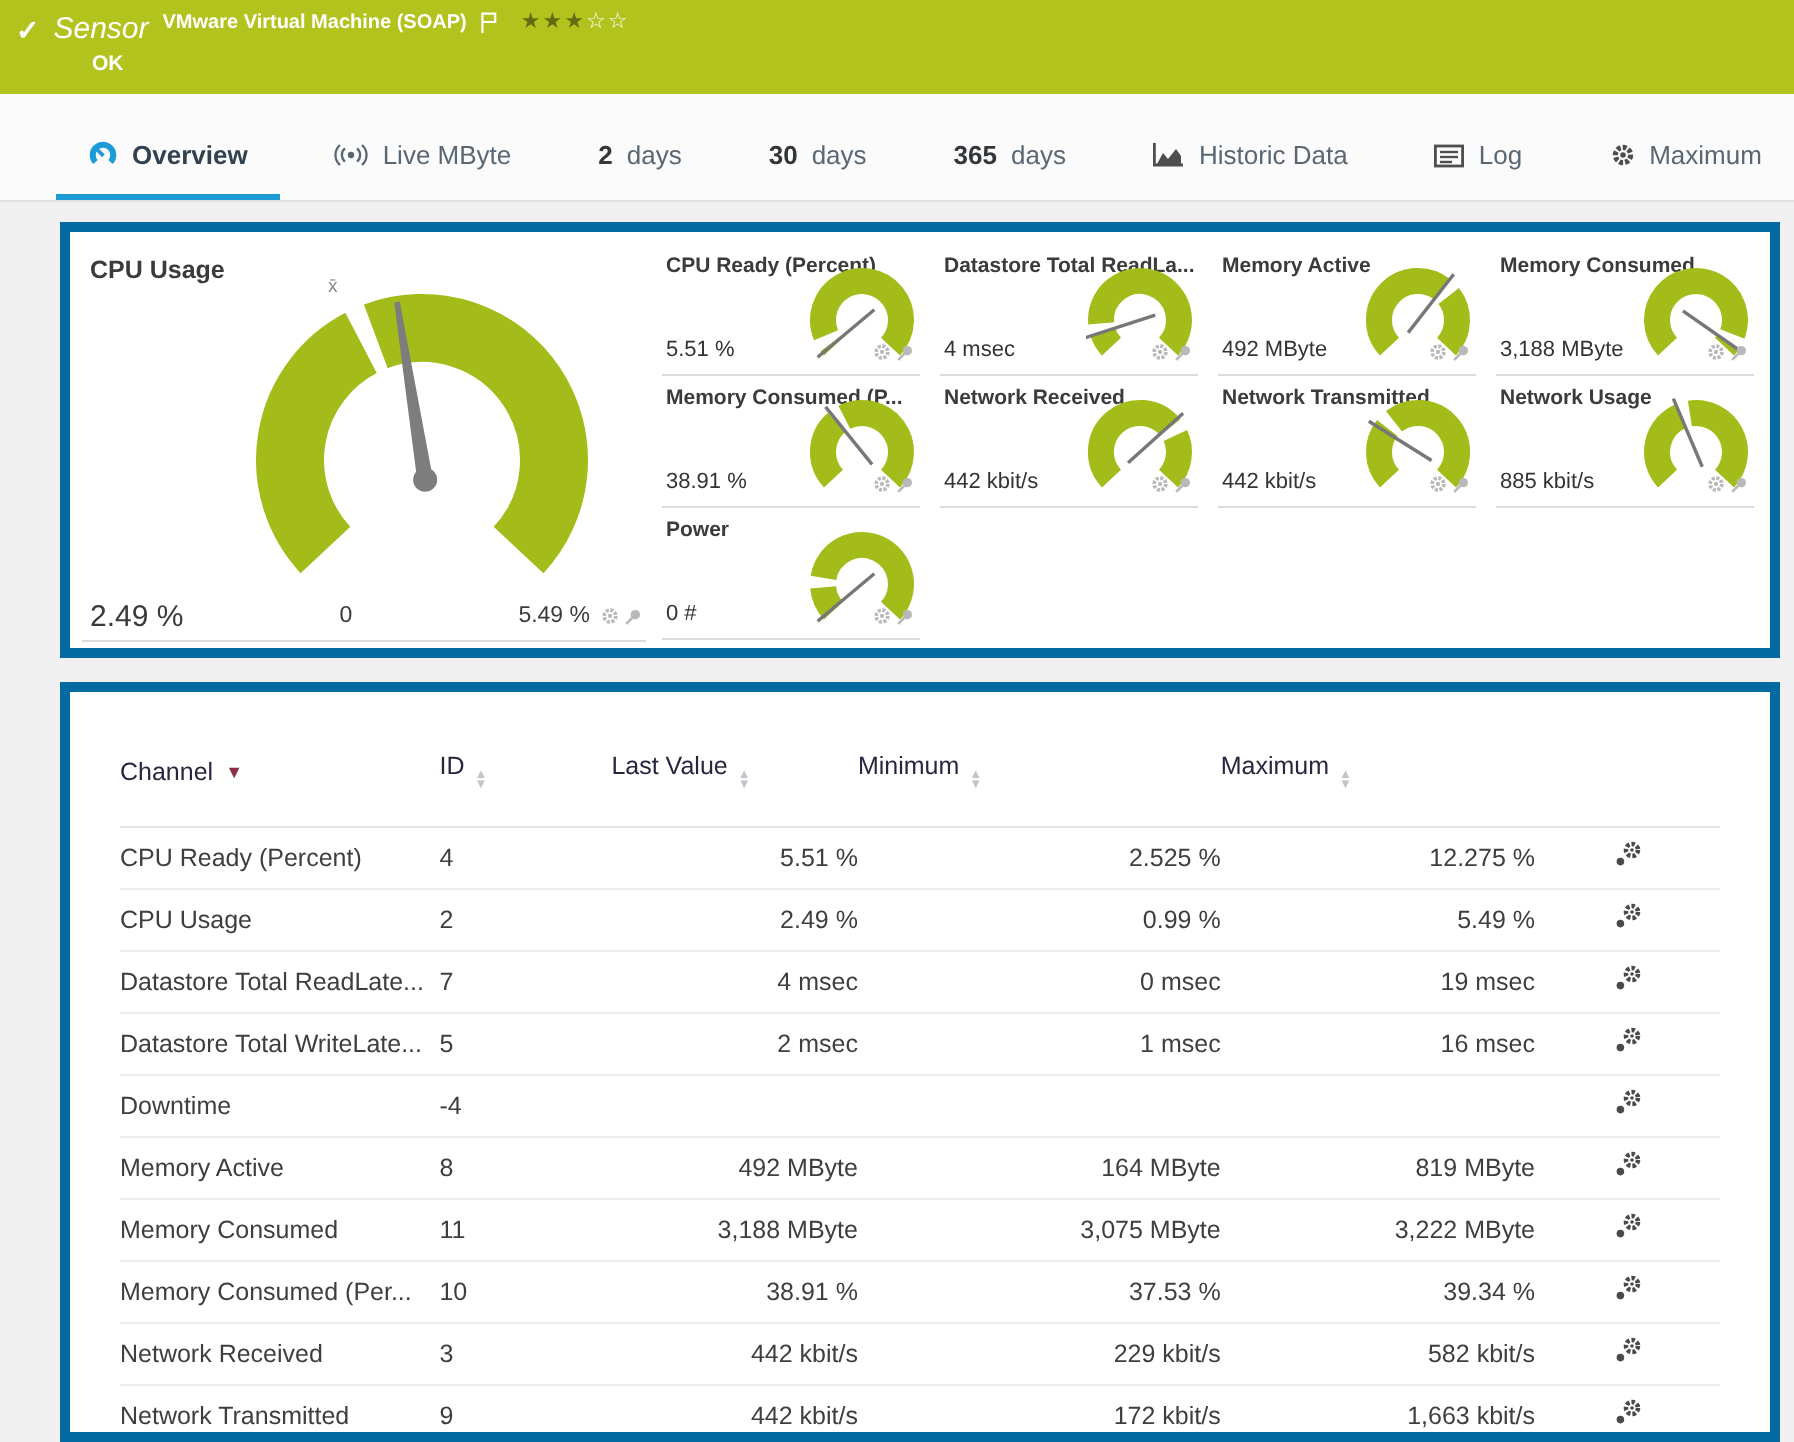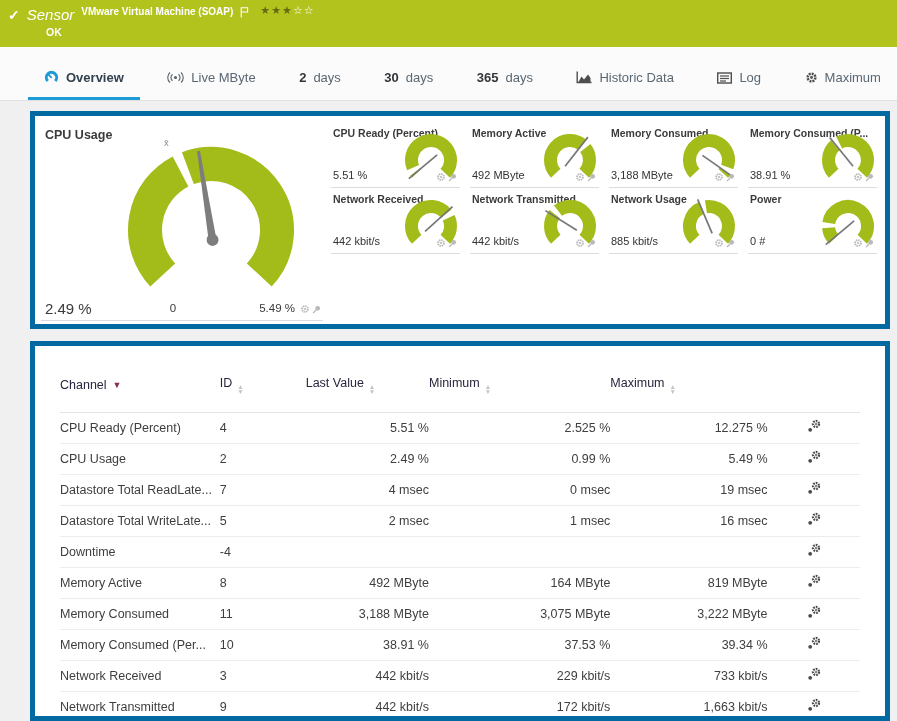--- a/index.html
+++ b/index.html
@@ -200,20 +200,43 @@
       </span>
       <span>
         <svg width="9" height="9" viewBox="0 0 10 10">
               <circle cx="6.3" cy="3.7" r="2.6" fill="#b9b9b9"></circle>
               <path d="M4.6,5.4 L1.2,8.8" stroke="#b9b9b9" stroke-width="1.5"></path>
             </svg>
       </span>
     </div>
   </div>
       <div class="tile">
+    <div class="tile-title">Datastore Total ReadLa...</div>
+    <svg class="tile-gauge" width="54" height="54" viewBox="0 0 54 54">
+          <path d="M12.74,42.30 A19.5,19.5 0 0 1 8.56,35.35" fill="none" stroke="#a4bc1a" stroke-width="13"></path>
+          <path d="M7.57,30.70 A19.5,19.5 0 1 1 41.26,42.30" fill="none" stroke="#a4bc1a" stroke-width="13"></path>
+          <line x1="34.60845213036123" y1="26.52786404500042" x2="-0.5806389725594556" y2="37.961492836873475" stroke="#777777" stroke-width="1.7"></line>
+        </svg>
+    <div class="tile-value">4 msec</div>
+    <div class="tile-icons">
+      <span>
+        <svg width="10" height="10" viewBox="0 0 14 14">
+              <circle cx="7" cy="7" r="4.1" fill="none" stroke="#b9b9b9" stroke-width="2.6" stroke-dasharray="2.1 1.07"></circle>
+              <circle cx="7" cy="7" r="1.5" fill="#b9b9b9"></circle>
+            </svg>
+      </span>
+      <span>
+        <svg width="9" height="9" viewBox="0 0 10 10">
+              <circle cx="6.3" cy="3.7" r="2.6" fill="#b9b9b9"></circle>
+              <path d="M4.6,5.4 L1.2,8.8" stroke="#b9b9b9" stroke-width="1.5"></path>
+            </svg>
+      </span>
+    </div>
+  </div>
+      <div class="tile">
     <div class="tile-title">Memory Active</div>
     <svg class="tile-gauge" width="54" height="54" viewBox="0 0 54 54">
           <path d="M12.74,42.30 A19.5,19.5 0 0 1 39.01,13.63" fill="none" stroke="#a4bc1a" stroke-width="13"></path>
           <path d="M42.37,16.99 A19.5,19.5 0 0 1 41.26,42.30" fill="none" stroke="#a4bc1a" stroke-width="13"></path>
           <line x1="22.074708197394738" y1="35.304086028853774" x2="44.85418278444409" y2="6.147688145405063" stroke="#777777" stroke-width="1.7"></line>
         </svg>
     <div class="tile-value">492 MByte</div>
     <div class="tile-icons">
       <span>
         <svg width="10" height="10" viewBox="0 0 14 14">
@@ -549,21 +572,21 @@
               </svg>
       </span>
     </td>
     <td></td>
   </tr>
         <tr>
     <td>Network Received</td>
     <td>3</td>
     <td class="r">442 kbit/s</td>
     <td class="r">229 kbit/s</td>
-    <td class="r">733 kbit/s</td>
+    <td class="r">582 kbit/s</td>
     <td class="wrench-cell">
       <span class="wrench-btn">
         <svg width="14" height="14" viewBox="0 0 14 14">
                 <circle cx="9" cy="5" r="3" fill="none" stroke="#4a4a4a" stroke-width="2.3" stroke-dasharray="1.7 1.0"></circle>
                 <circle cx="9" cy="5" r="0.9" fill="#4a4a4a"></circle>
                 <circle cx="3.2" cy="10.8" r="1.9" fill="#4a4a4a"></circle>
               </svg>
       </span>
     </td>
     <td></td>

